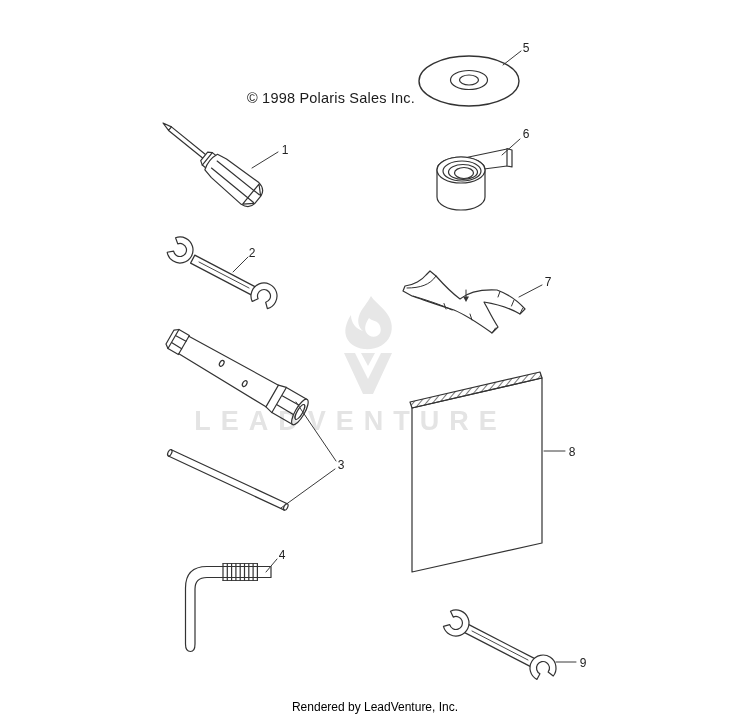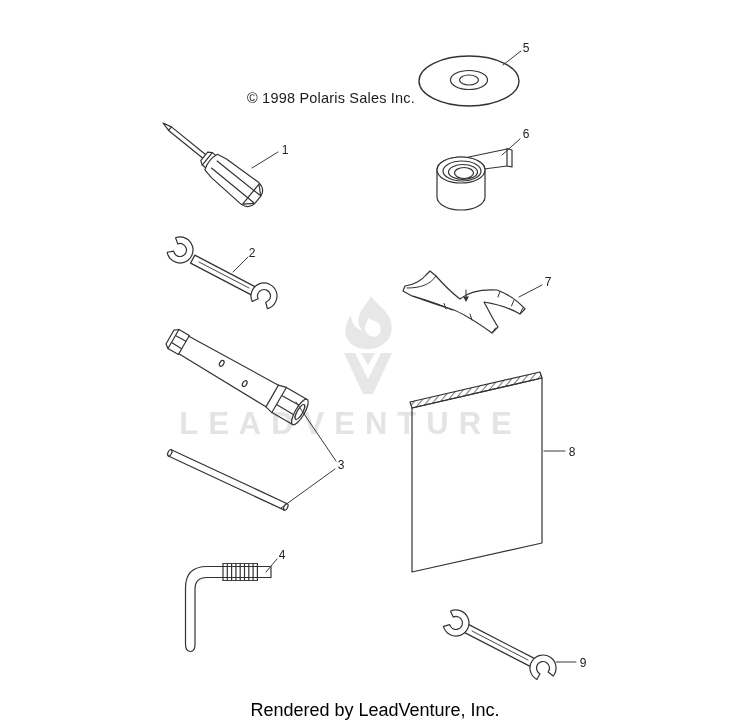--- a/index.html
+++ b/index.html
@@ -11,26 +11,26 @@
   .copyright{
     position:absolute;left:247px;top:90px;
     font-size:14.5px;color:#1b1b1b;letter-spacing:.2px;white-space:nowrap;
   }
   .watermark{
     position:absolute;left:0;top:0;width:750px;height:725px;
     pointer-events:none;mix-blend-mode:multiply;
   }
   .wm-text{
     position:absolute;left:0;top:406px;width:691px;text-align:center;
-    font-size:31px;font-weight:600;letter-spacing:10px;text-indent:10px;
+    font-size:27px;font-weight:600;letter-spacing:10px;text-indent:10px;
     color:#e4e4e4;white-space:nowrap;
   }
   .footer{
     position:absolute;left:0;top:700px;width:750px;text-align:center;
-    font-size:18px;color:#000;
+    font-size:12px;color:#000;
   }
   .callout{
     position:absolute;transform:translate(-50%,-50%);
     font-size:12px;color:#222;line-height:1;
   }
 </style>
 </head>
 <body>
 
 <div class="canvas">

